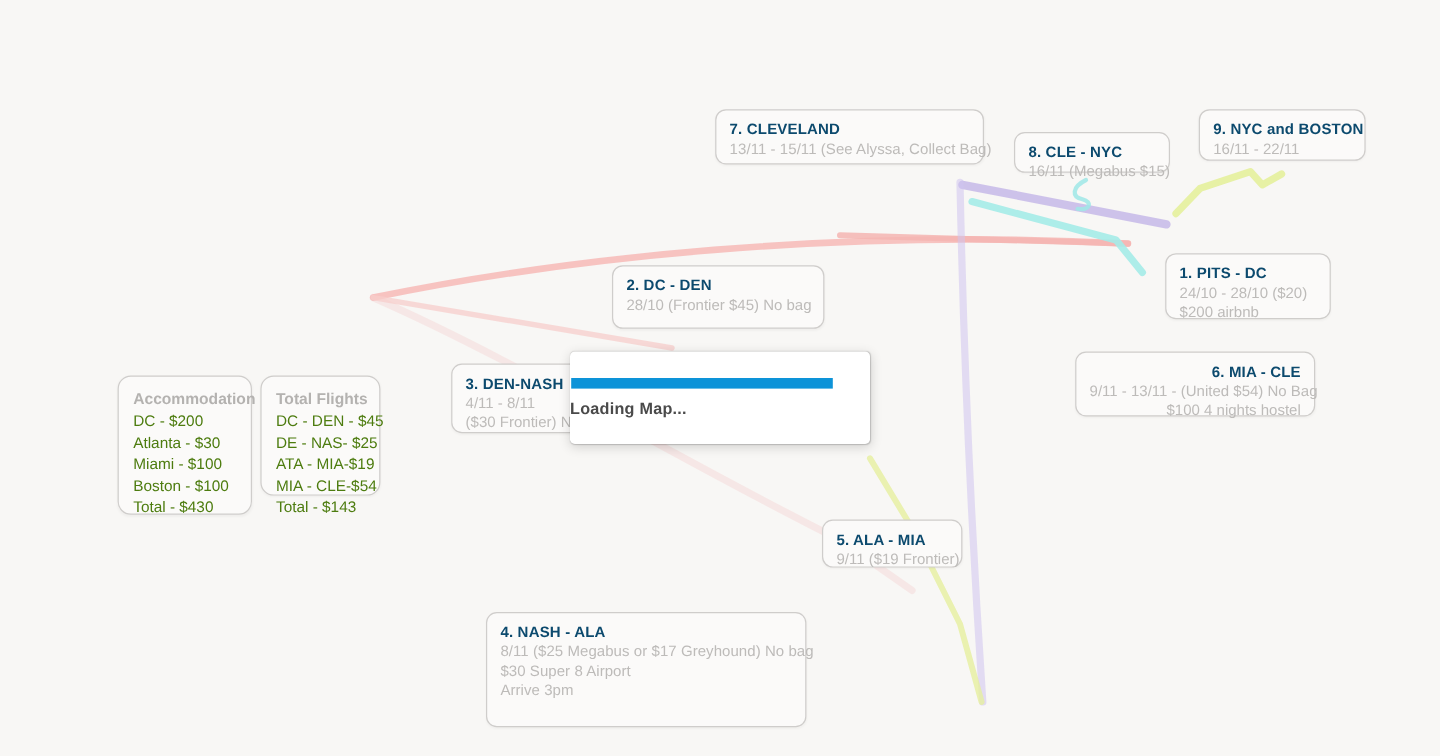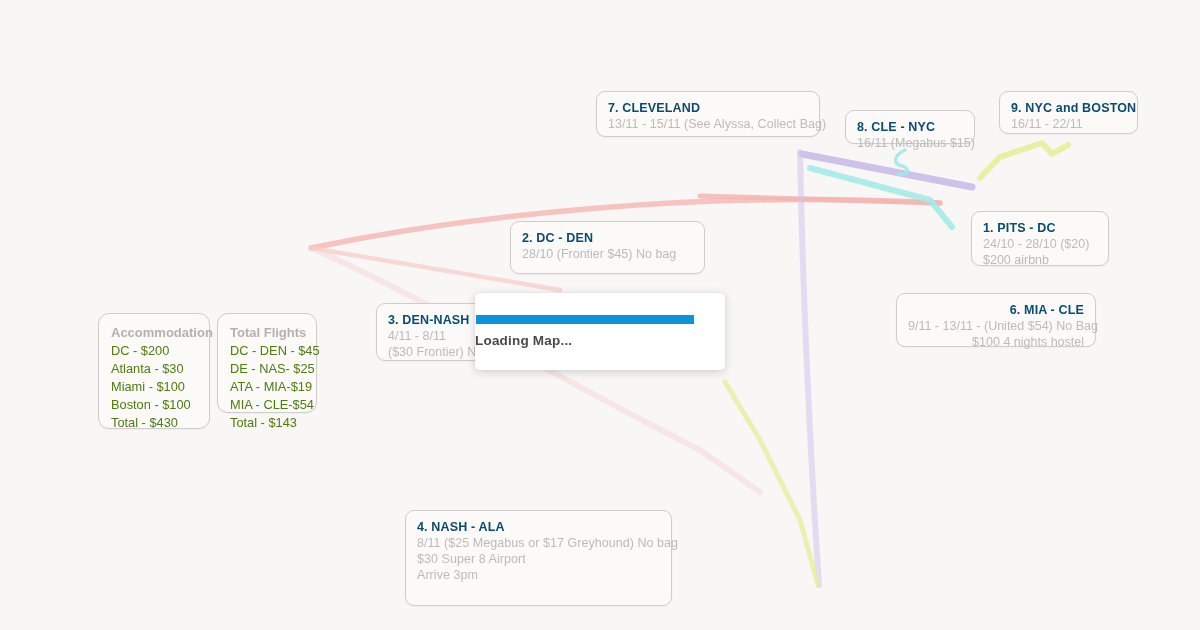--- a/index.html
+++ b/index.html
@@ -177,37 +177,41 @@
     <div class="c-title">9. NYC and BOSTON</div>
     <div class="c-line">16/11 - 22/11</div>
   </div>
 
   <div class="callout" style="left:971px; top:211px; width:138px; height:55px;">
     <div class="c-title">1. PITS - DC</div>
     <div class="c-line">24/10 - 28/10 ($20)</div>
     <div class="c-line">$200 airbnb</div>
   </div>
 
-  <div class="callout" style="left:510px; top:221px; width:195px; height:53px;">
+  <div class="callout" style="left:510px; top:221px; width:177px; height:53px;">
     <div class="c-title">2. DC - DEN</div>
     <div class="c-line">28/10 (Frontier $45) No bag</div>
   </div>
 
   <div class="callout" style="left:896px; top:293px; width:200px; height:54px;text-align:right;">
     <div class="c-title">6. MIA - CLE</div>
     <div class="c-line">9/11 - 13/11 - (United $54) No Bag</div>
     <div class="c-line">$100 4 nights hostel</div>
   </div>
 
   <div class="callout" style="left:376px; top:303px; width:140px; height:58px; overflow:hidden;">
     <div class="c-title">3. DEN-NASH</div>
     <div class="c-line">4/11 - 8/11</div>
     <div class="c-line">($30 Frontier) No bag</div>
   </div>
 
+  <div class="callout" style="left:685px; top:433px; width:117px; height:40px;">
+    <div class="c-title">5. ALA - MIA</div>
+    <div class="c-line">9/11 ($19 Frontier)</div>
+  </div>
 
   <div class="callout wide" style="left:405px; top:510px; width:267px; height:96px;">
     <div class="c-title">4. NASH - ALA</div>
     <div class="c-line">8/11 ($25 Megabus or $17 Greyhound) No bag</div>
     <div class="c-line">$30 Super 8 Airport</div>
     <div class="c-line">Arrive 3pm</div>
   </div>
 
   <div id="loading-dialog">
     <div id="progress-track">

